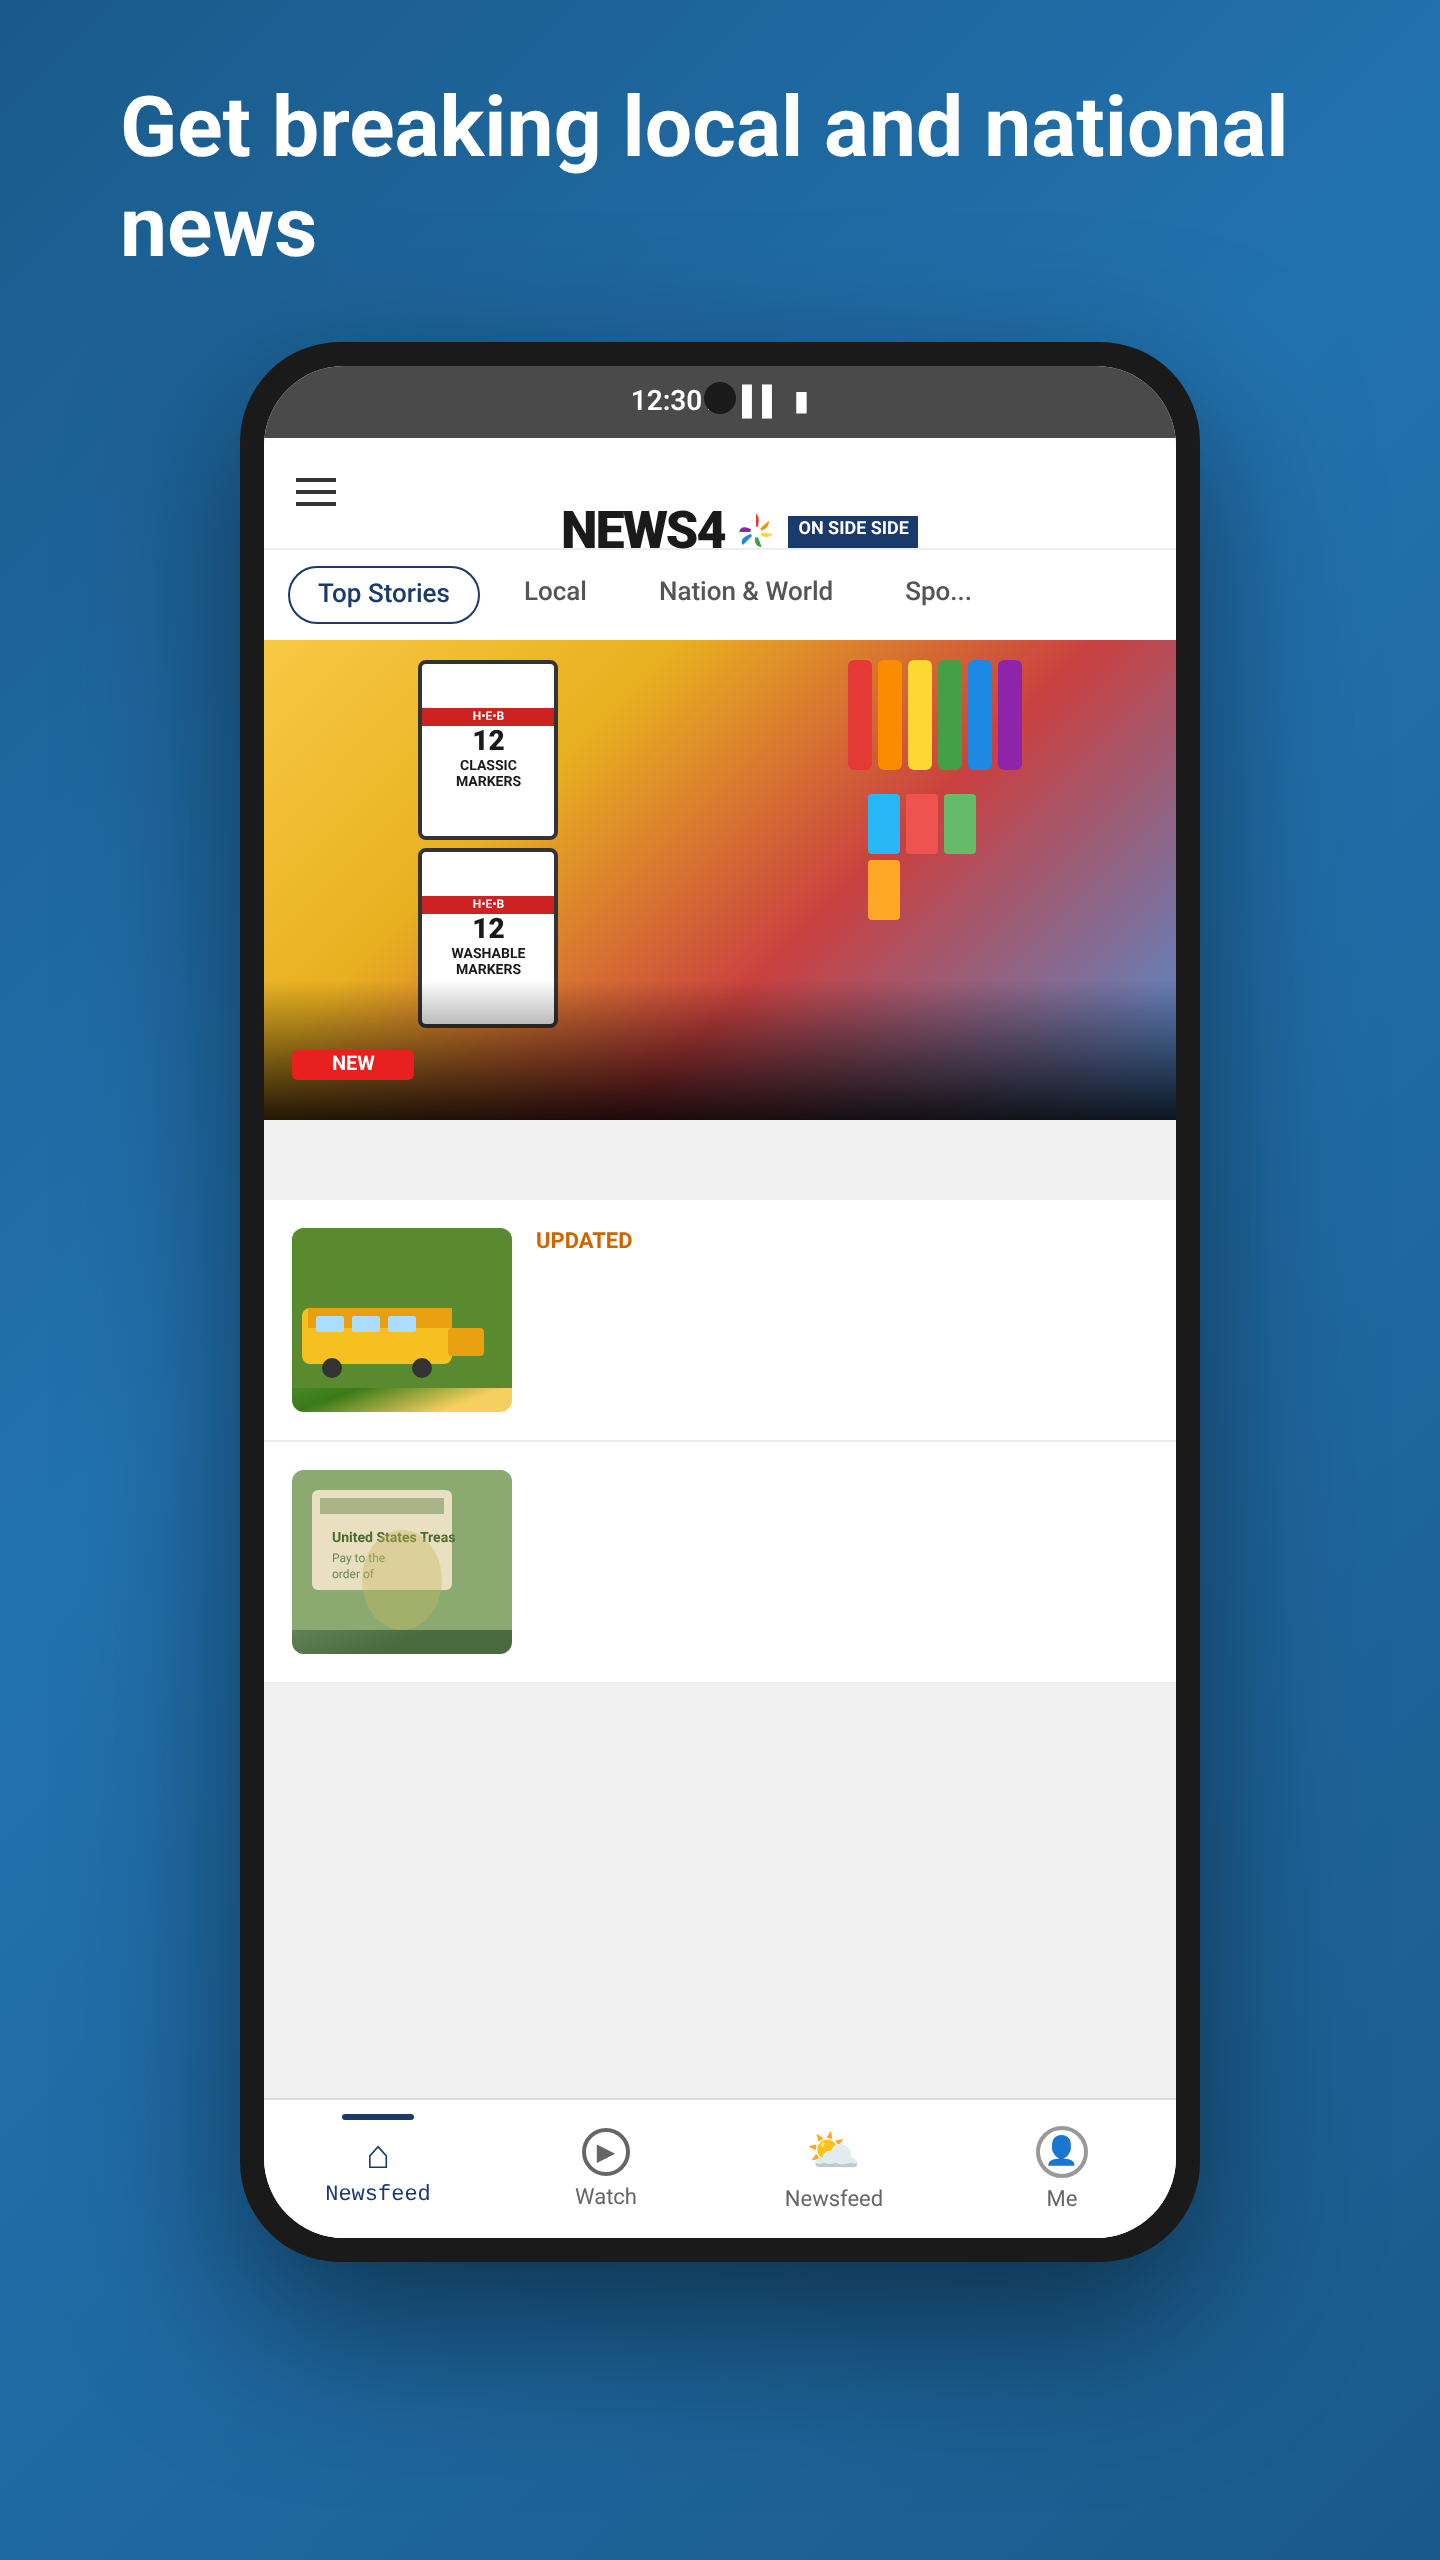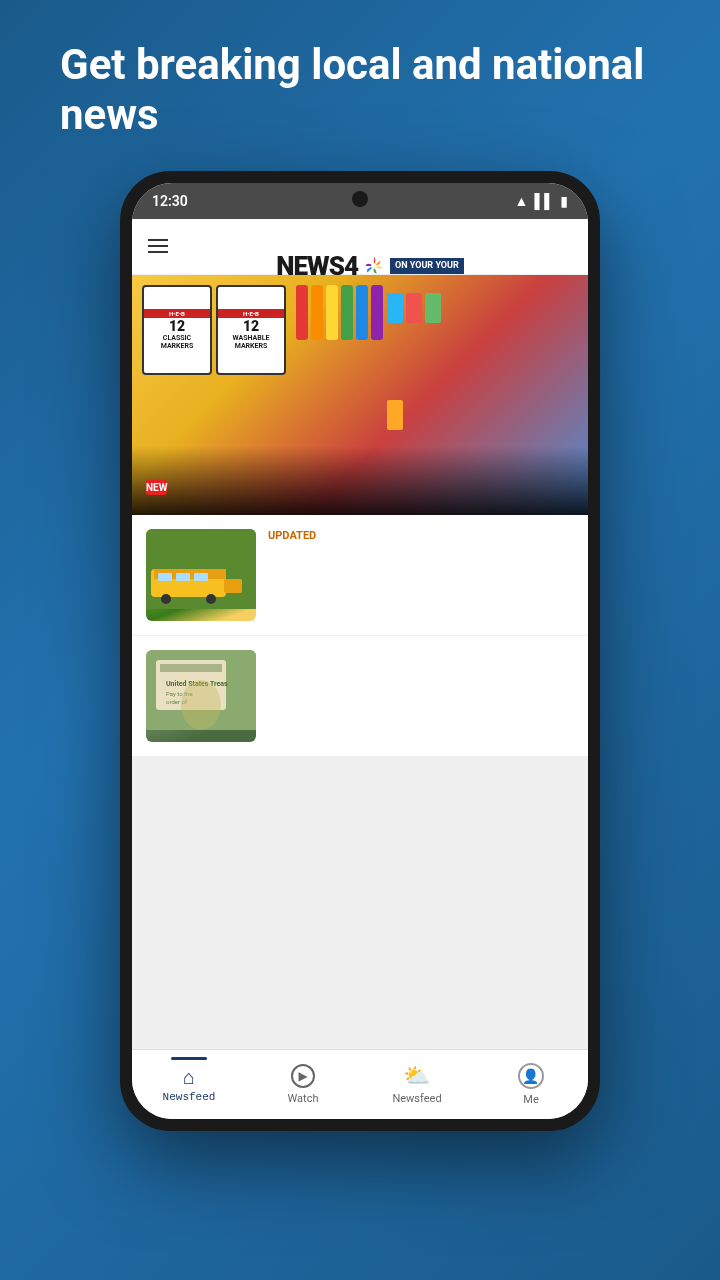--- a/index.html
+++ b/index.html
@@ -36,21 +36,21 @@
       height: 100%;
       background: white;
       border-radius: 40px;
       overflow: hidden;
       display: flex;
       flex-direction: column;
     }
     .status-bar {
       background: #4a4a4a;
       display: flex;
-      justify-content: space-between;
+      justify-content: center;
       align-items: center;
       padding: 8px 20px;
       height: 36px;
       flex-shrink: 0;
     }
     .status-time {
       color: white;
       font-size: 14px;
       font-weight: 600;
     }
@@ -165,20 +165,22 @@
       position: relative;
       overflow: hidden;
     }
     .markers-visual {
       position: absolute;
       inset: 0;
       display: flex;
       flex-wrap: wrap;
       gap: 4px;
       padding: 10px;
+      align-items: center;
+      flex-direction: column;
     }
     .marker-box {
       background: white;
       border: 2px solid #333;
       width: 70px;
       height: 90px;
       border-radius: 4px;
       display: flex;
       flex-direction: column;
       align-items: center;
@@ -211,33 +213,34 @@
       left: 0;
       right: 0;
       background: linear-gradient(transparent, rgba(0,0,0,0.85));
       padding: 30px 14px 14px;
     }
     .new-badge {
       background: #e82020;
       color: white;
       font-size: 10px;
       font-weight: 700;
-      padding: 2px 0;
+      padding: 2px 20px;
       border-radius: 3px;
       display: inline-block;
       margin-bottom: 6px;
     }
     .hero-title {
       color: white;
       font-size: 16px;
       font-weight: 700;
       line-height: 1.3;
     }
     .news-list {
       background: #84cc16;
+      margin-top: 40px;
     }
     .news-item {
       display: flex;
       gap: 12px;
       padding: 14px;
       border-bottom: 1px solid #eee;
       background: white;
     }
     .news-thumb {
       width: 110px;
@@ -347,25 +350,31 @@
           <svg class="peacock-svg" viewBox="0 0 30 30">
             <ellipse cx="15" cy="15" rx="8" ry="8" fill="#fff"></ellipse>
             <path d="M15 15 L15 5 Q18 8 15 15" fill="#e53935"></path>
             <path d="M15 15 L22 9 Q22 14 15 15" fill="#fb8c00"></path>
             <path d="M15 15 L24 16 Q21 20 15 15" fill="#fdd835"></path>
             <path d="M15 15 L18 23 Q13 23 15 15" fill="#43a047"></path>
             <path d="M15 15 L8 22 Q5 18 15 15" fill="#1e88e5"></path>
             <path d="M15 15 L6 15 Q7 10 15 15" fill="#8e24aa"></path>
             <circle cx="15" cy="15" r="3" fill="#fff"></circle>
           </svg>
-          <div class="logo-on-your-side">ON YOUR YOUR</div>
+          <div class="logo-on-your-side">ON SIDE SIDE</div>
         </div>
       </div>
     </div>
 
+    <div class="tabs-bar">
+      <div class="tab active">Top Stories</div>
+      <div class="tab inactive">Local</div>
+      <div class="tab inactive">Nation &amp; World</div>
+      <div class="tab inactive">Spo...</div>
+    </div>
 
     <div class="feed-content">
 
       <div class="hero-card">
         <div class="hero-image">
           <div class="markers-visual">
             <div class="marker-box">
               <div class="brand">H•E•B</div>
               <div class="count">12</div>
               <div class="type">CLASSIC<br>MARKERS</div>

